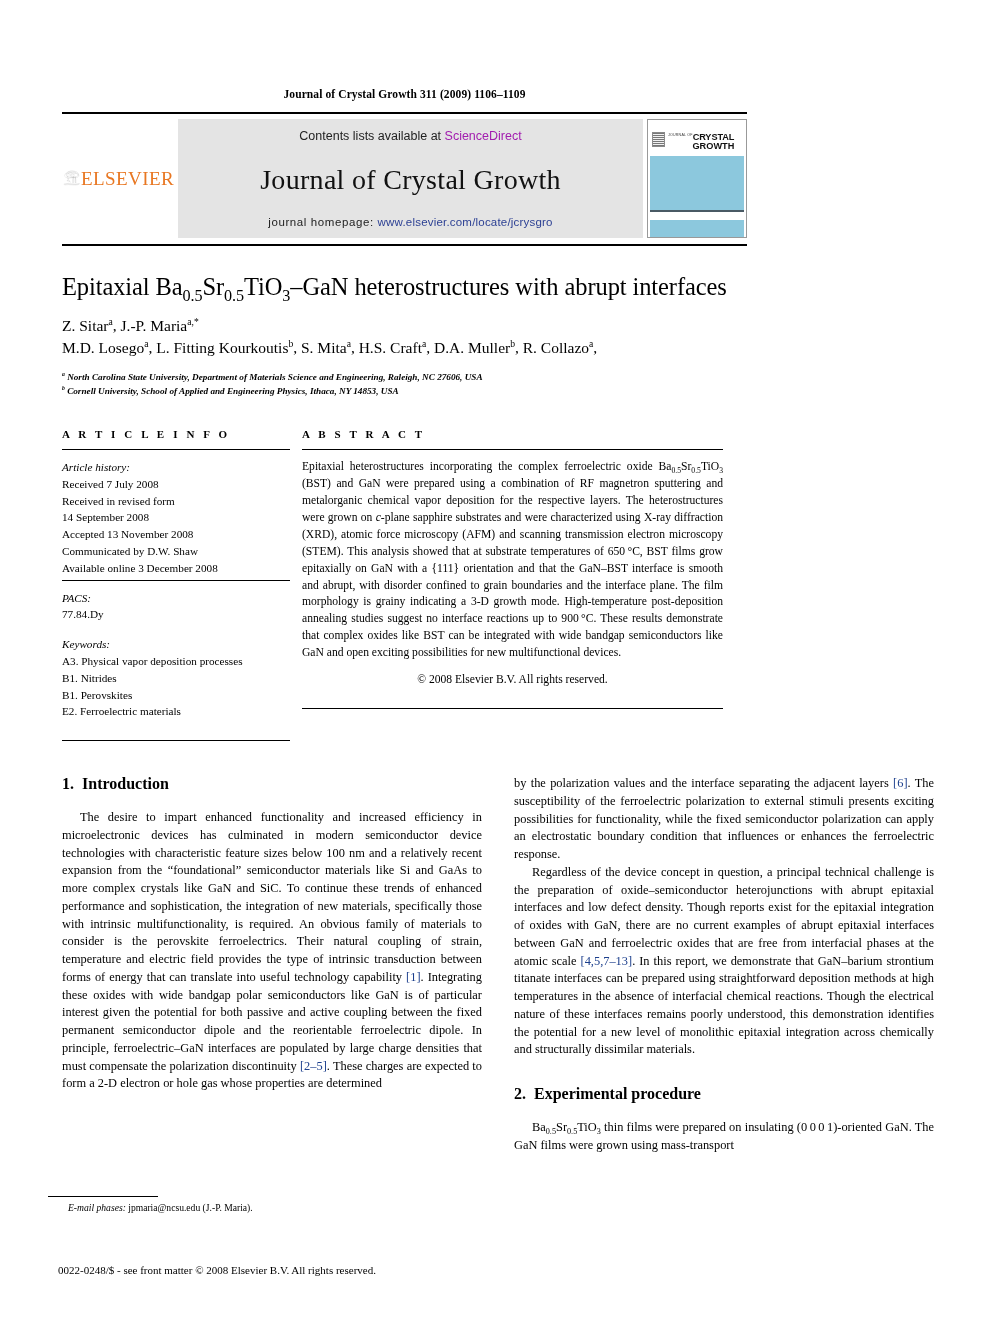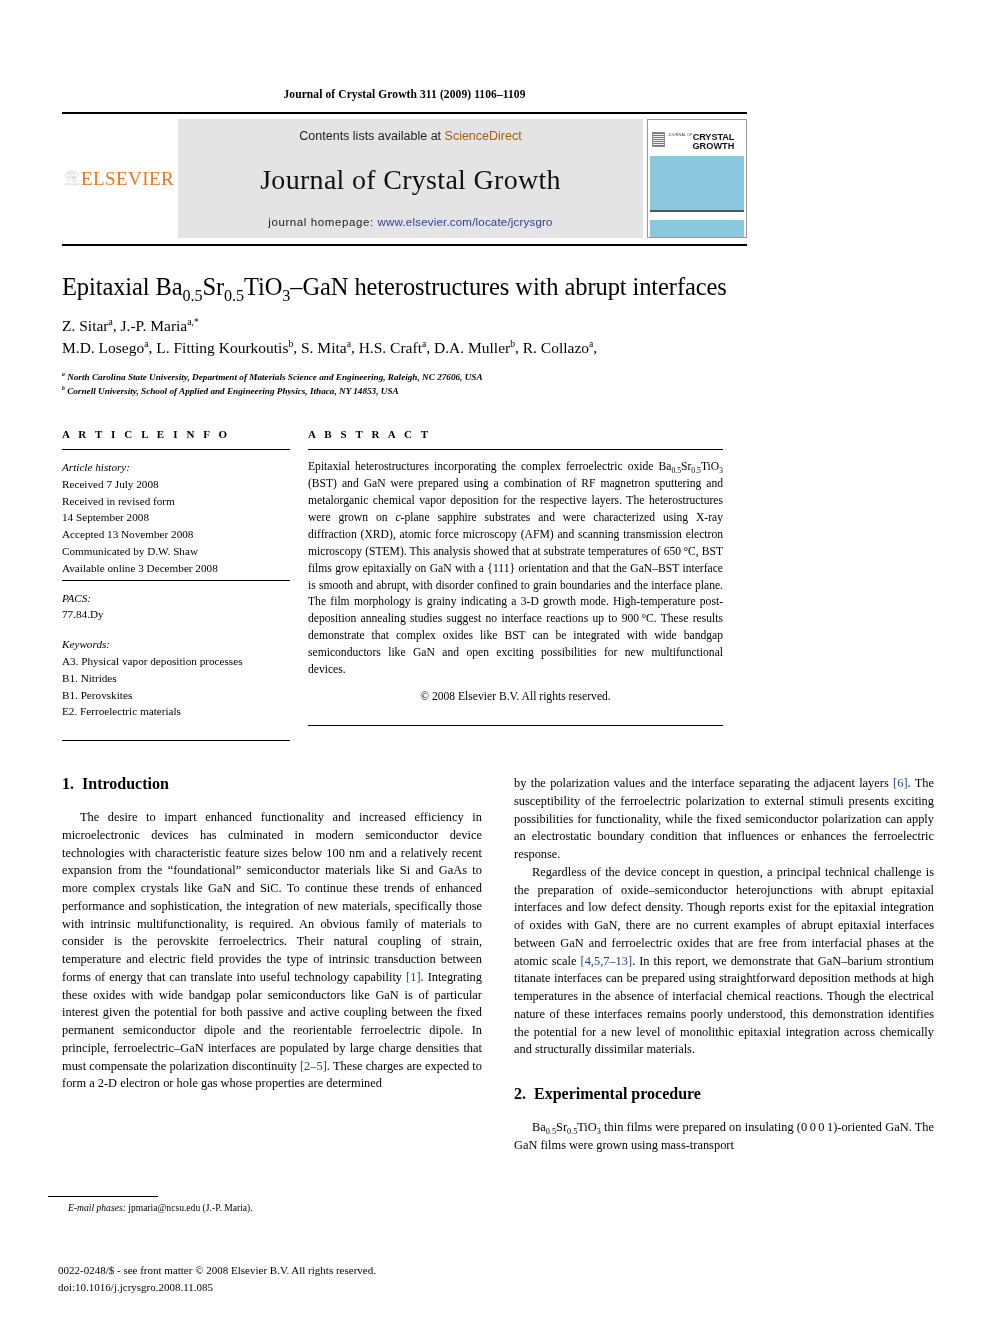--- a/index.html
+++ b/index.html
@@ -59,21 +59,21 @@
     flex-direction: column;
     justify-content: space-between;
     align-items: center;
     padding: 10px 0 10px 0;
   }
   .contents-line {
     font-family: "Liberation Sans", sans-serif;
     font-size: 12.5px;
     color: #222;
   }
-  .contents-line .sd { color: #a16207; }
+  .contents-line .sd { color: #a21caf; }
   .journal-title {
     font-family: "Liberation Serif", serif;
     font-size: 28px;
     color: #111;
     letter-spacing: .3px;
   }
   .homepage-line {
     font-family: "Liberation Sans", sans-serif;
     font-size: 11.5px;
     letter-spacing: .6px;
@@ -130,21 +130,21 @@
     font-weight: bold;
     font-size: 9.2px;
     line-height: 1.45;
     margin: 0;
   }
 
   
   .info-abstract {
     margin: 30px 72px 0 48px;
     display: flex;
-    gap: 18px;
+    gap: 12px;
   }
   .col-info { width: 228px; flex: 0 0 228px; }
   .col-abs { flex: 1 1 auto; }
   .sec-label {
     font-family: "Liberation Serif", serif;
     font-weight: bold;
     font-size: 11px;
     letter-spacing: 3.1px;
     margin: 0 0 9px 0;
   }
@@ -354,16 +354,15 @@
     </div>
   </div>
 
   <div class="footnote-area">
     <div class="fn-rule"></div>
     <div class="fn-line fn-indent2"><span class="it">E-mail phases:</span> <span>jpmaria@ncsu.edu (J.-P. Maria).</span></div>
   </div>
 
   <div class="footer">
     <div>0022-0248/$ - see front matter © 2008 Elsevier B.V. All rights reserved.</div>
-    <div>doi:10.1016/j.jcrysgro.2008.11.085</div>
   </div>
 
 </div>
 
 </body></html>

